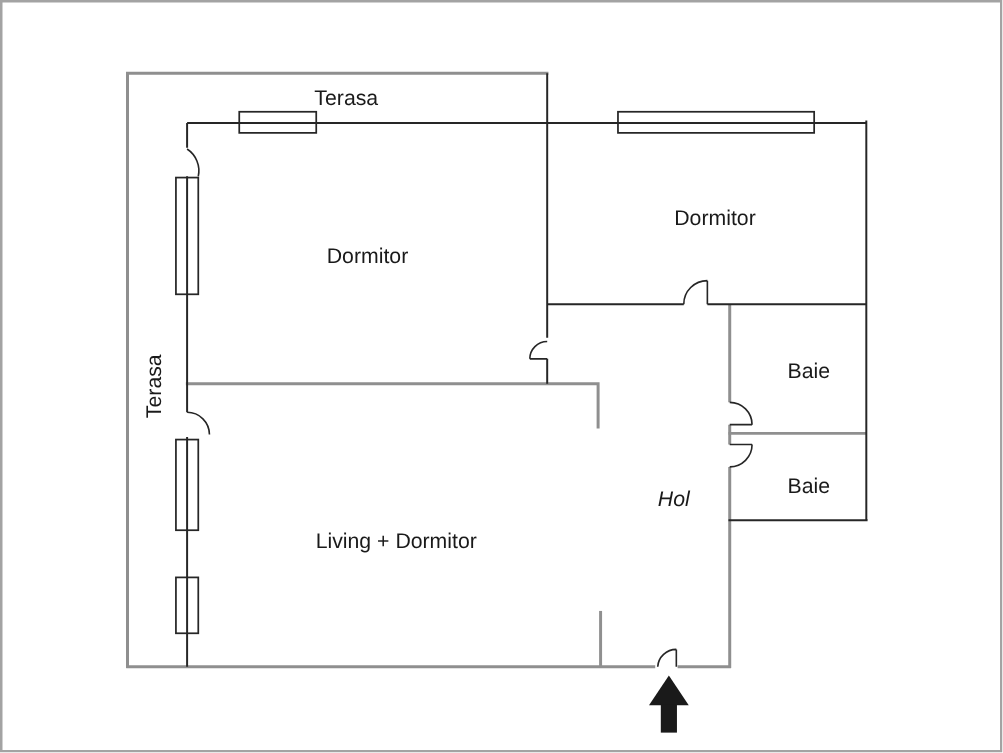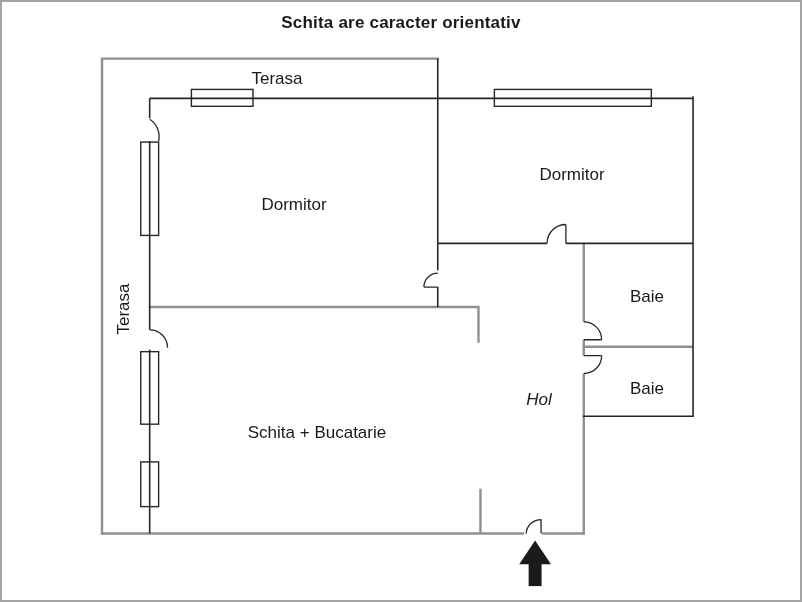--- a/index.html
+++ b/index.html
@@ -54,21 +54,20 @@
   }
   .room-label.rotated {
     transform: translate(-50%, -50%) rotate(-90deg);
   }
 </style>
 </head>
 <body>
 
 <div class="canvas">
 
-  <div class="title">Schita are caracter orientativ</div>
 
   <svg class="plan-svg" viewBox="0 0 802 602">
 
     <g stroke="var(--wall-gray)" stroke-width="2.4" fill="none">
       <path d="M100,536 V57 H439"></path>
       <path d="M99,535 H525"></path>
       <path d="M543,535 H586"></path>
       <path d="M147,307 H479 V343"></path>
       <path d="M481,490 V535"></path>
       <path d="M585,243 V322 M585,340 V356 M585,374 V536"></path>
@@ -105,18 +104,18 @@
     <g fill="var(--arrow)" stroke="none">
       <polygon points="536,542 552,566 520,566"></polygon>
       <rect x="529.5" y="565" width="13" height="23"></rect>
     </g>
   </svg>
 
   <div class="room-label" style="left:275px; top:77px;">Terasa</div>
   <div class="room-label rotated" style="left:122px; top:307px;">Terasa</div>
   <div class="room-label" style="left:292px; top:203px;">Dormitor</div>
   <div class="room-label" style="left:570px; top:173px;">Dormitor</div>
-  <div class="room-label" style="left:315px; top:431px;">Schita + Bucatarie</div>
+  <div class="room-label" style="left:315px; top:431px;">Living + Dormitor</div>
   <div class="room-label" style="left:537px; top:398px;font-style:italic;">Hol</div>
   <div class="room-label" style="left:645px; top:295px;">Baie</div>
   <div class="room-label" style="left:645px; top:387px;">Baie</div>
 
 </div>
 
 </body></html>

